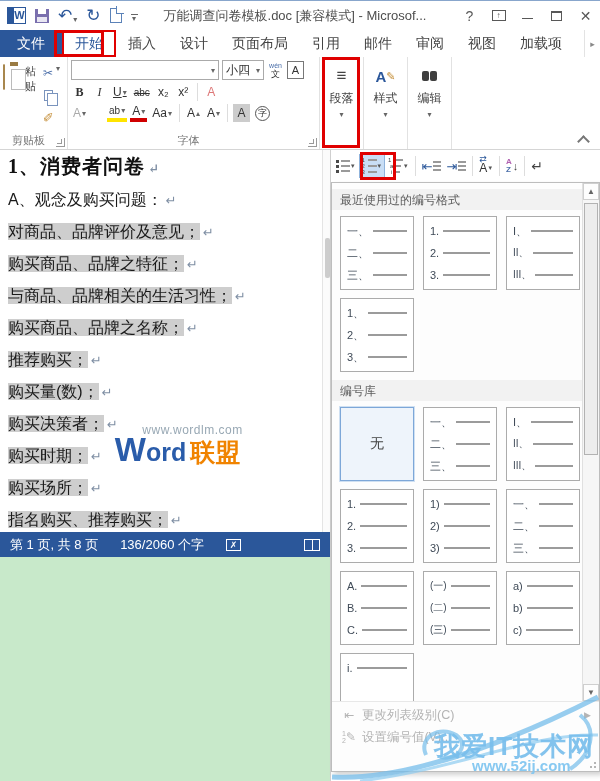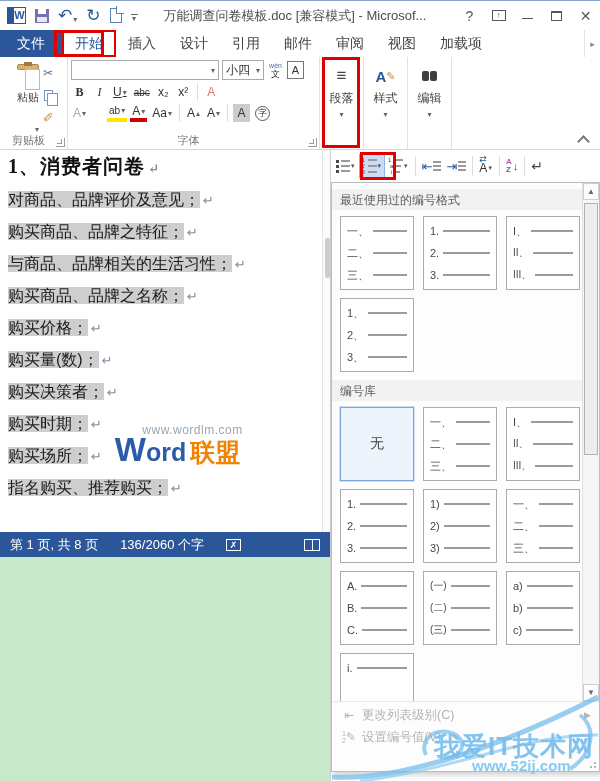--- a/index.html
+++ b/index.html
@@ -36,21 +36,21 @@
 .tab.active{color:#2b579a;border:2px solid #e00000;padding:0 11px;}
 .tab-scroll{margin-left:auto;width:16px;display:flex;align-items:center;justify-content:center;color:#888;font-size:9px;border-left:1px solid #e3e3e3;}
 
 
 .ribbon{position:absolute;left:0;top:57px;width:600px;height:93px;background:#fff;border-bottom:1px solid #d5d5d5;display:flex;}
 .rgroup{position:relative;height:92px;border-right:1px solid #e2e2e2;padding:3px 3px 15px;}
 .grp-label{position:absolute;bottom:1px;left:0;right:10px;text-align:center;font-size:11px;color:#777;}
 .launcher{position:absolute;right:2px;bottom:2px;width:9px;height:9px;border-right:1px solid #999;border-bottom:1px solid #999;}
 .launcher:before{content:"";position:absolute;right:2px;bottom:2px;width:4px;height:4px;border-right:1px solid #999;border-bottom:1px solid #999;}
 .clip-grp{width:68px;display:flex;}
-.paste-btn{width:36px;display:flex;flex-direction:column;align-items:flex-end;padding-top:4px;gap:20px;}
+.paste-btn{width:36px;display:flex;align-items:flex-start;padding-top:4px;gap:20px;}
 .clipboard-icon{width:22px;height:26px;background:#d9b36c;border:1px solid #a8874e;border-radius:2px;position:relative;}
 .clipboard-icon:before{content:"";position:absolute;left:6px;top:-3px;width:8px;height:4px;background:#9a7b43;}
 .clipboard-icon:after{content:"";position:absolute;left:7px;top:4px;width:13px;height:19px;background:#fff;border:1px solid #bbb;}
 .paste-label{font-size:11px;color:#444;}
 .clip-col{display:flex;flex-direction:column;justify-content:flex-start;gap:6px;padding-top:5px;}
 .mini-ico{width:18px;height:16px;display:flex;align-items:center;justify-content:center;font-size:12px;}
 .scissors{color:#4a6ea9;}
 .copy-icon{width:9px;height:11px;border:1px solid #7a94bd;background:#fff;position:relative;}
 .copy-icon:before{content:"";position:absolute;left:2px;top:2px;width:9px;height:11px;border:1px solid #7a94bd;background:#fff;}
 .brush-icon{color:#c6913d;font-size:13px;transform:rotate(-90deg);}
@@ -202,20 +202,21 @@
     <span class="win-btn">✕</span>
   </div>
 </div>
 
 <div class="tabrow" id="tabrow">
   <span class="tab-scroll" style="order:99">▸</span>
 <span class="tab file" style="order: 0;">文件</span>
     <span class="tab active" style="order: 1;">开始</span>
     <span class="tab " style="order: 2;">插入</span>
     <span class="tab " style="order: 3;">设计</span>
+    <span class="tab " style="order: 4;">页面布局</span>
     <span class="tab " style="order: 5;">引用</span>
     <span class="tab " style="order: 6;">邮件</span>
     <span class="tab " style="order: 7;">审阅</span>
     <span class="tab " style="order: 8;">视图</span>
     <span class="tab " style="order: 9; font-family: Liberation Serif, serif;">加载项</span>
   </div>
 
 <div class="ribbon">
   <div class="rgroup clip-grp">
     <div class="paste-btn">
@@ -318,25 +319,26 @@
     <span class="cg-caret">▾</span>
   </div>
   <span class="ribbon-collapse"></span>
 </div>
 
 <div class="redbox" style="left:322px;top:57px;width:38px;height:91px;"></div>
 
 <div class="docarea">
   <div class="doc-h1"><span>1、消费者问卷</span><span class="ret">↵</span></div>
   <div id="doc-lines">
+      <div class="doc-line"><span>A、观念及购买问题：</span><span class="ret">↵</span></div>
       <div class="doc-line"><span class="sel">对商品、品牌评价及意见；</span><span class="ret">↵</span></div>
       <div class="doc-line"><span class="sel">购买商品、品牌之特征；</span><span class="ret">↵</span></div>
       <div class="doc-line"><span class="sel">与商品、品牌相关的生活习性；</span><span class="ret">↵</span></div>
       <div class="doc-line"><span class="sel">购买商品、品牌之名称；</span><span class="ret">↵</span></div>
-      <div class="doc-line"><span class="sel">购买价格；</span><span class="ret">↵</span></div>
+      <div class="doc-line"><span class="sel">推荐购买；</span><span class="ret">↵</span></div>
       <div class="doc-line"><span class="sel">购买量(数)；</span><span class="ret">↵</span></div>
       <div class="doc-line"><span class="sel">购买决策者；</span><span class="ret">↵</span></div>
       <div class="doc-line"><span class="sel">购买时期；</span><span class="ret">↵</span></div>
       <div class="doc-line"><span class="sel">购买场所；</span><span class="ret">↵</span></div>
       <div class="doc-line"><span class="sel">指名购买、推荐购买；</span><span class="ret">↵</span></div>
     </div>
 </div>
 <div class="docscrollbar">
     <span class="docthumb"></span>
   </div>

